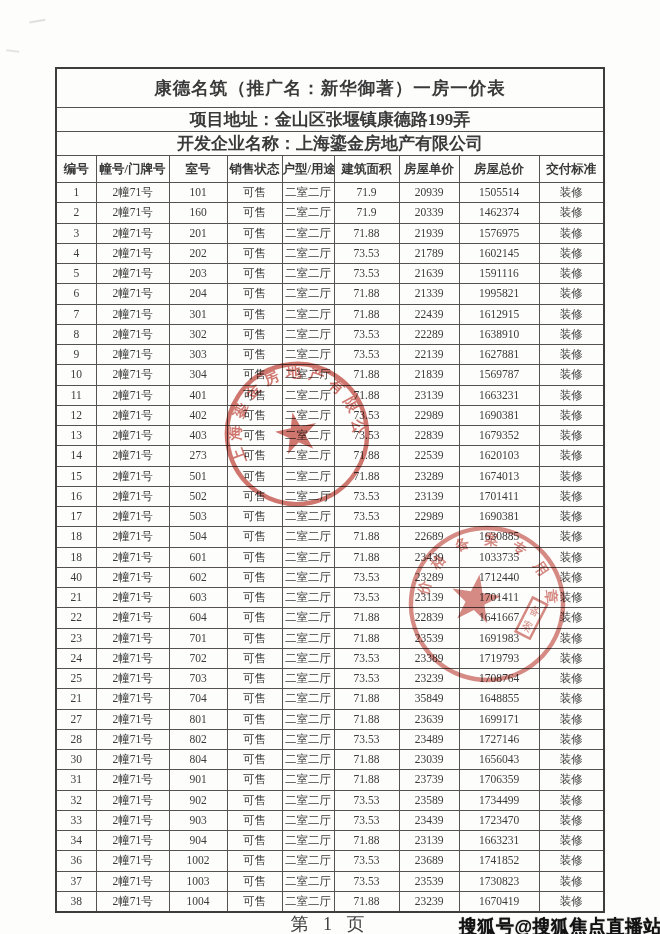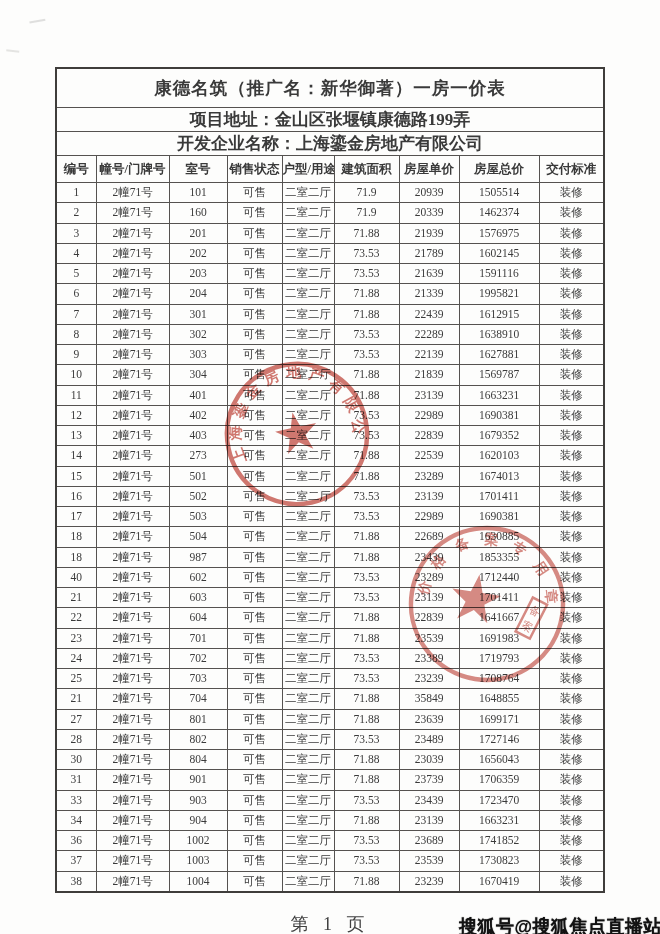--- a/index.html
+++ b/index.html
@@ -286,26 +286,26 @@
           <td>可售</td>
           <td>二室二厅</td>
           <td>71.88</td>
           <td>22689</td>
           <td>1630885</td>
           <td>装修</td>
         </tr>
         <tr>
           <td>18</td>
           <td>2幢71号</td>
-          <td>987</td>
+          <td>601</td>
           <td>可售</td>
           <td>二室二厅</td>
           <td>71.88</td>
           <td>23439</td>
-          <td>1853355</td>
+          <td>1033735</td>
           <td>装修</td>
         </tr>
         <tr>
           <td>40</td>
           <td>2幢71号</td>
           <td>602</td>
           <td>可售</td>
           <td>二室二厅</td>
           <td>73.53</td>
           <td>23289</td>
@@ -413,20 +413,31 @@
         </tr>
         <tr>
           <td>31</td>
           <td>2幢71号</td>
           <td>901</td>
           <td>可售</td>
           <td>二室二厅</td>
           <td>71.88</td>
           <td>23739</td>
           <td>1706359</td>
+          <td>装修</td>
+        </tr>
+        <tr>
+          <td>32</td>
+          <td>2幢71号</td>
+          <td>902</td>
+          <td>可售</td>
+          <td>二室二厅</td>
+          <td>73.53</td>
+          <td>23589</td>
+          <td>1734499</td>
           <td>装修</td>
         </tr>
         <tr>
           <td>33</td>
           <td>2幢71号</td>
           <td>903</td>
           <td>可售</td>
           <td>二室二厅</td>
           <td>73.53</td>
           <td>23439</td>

